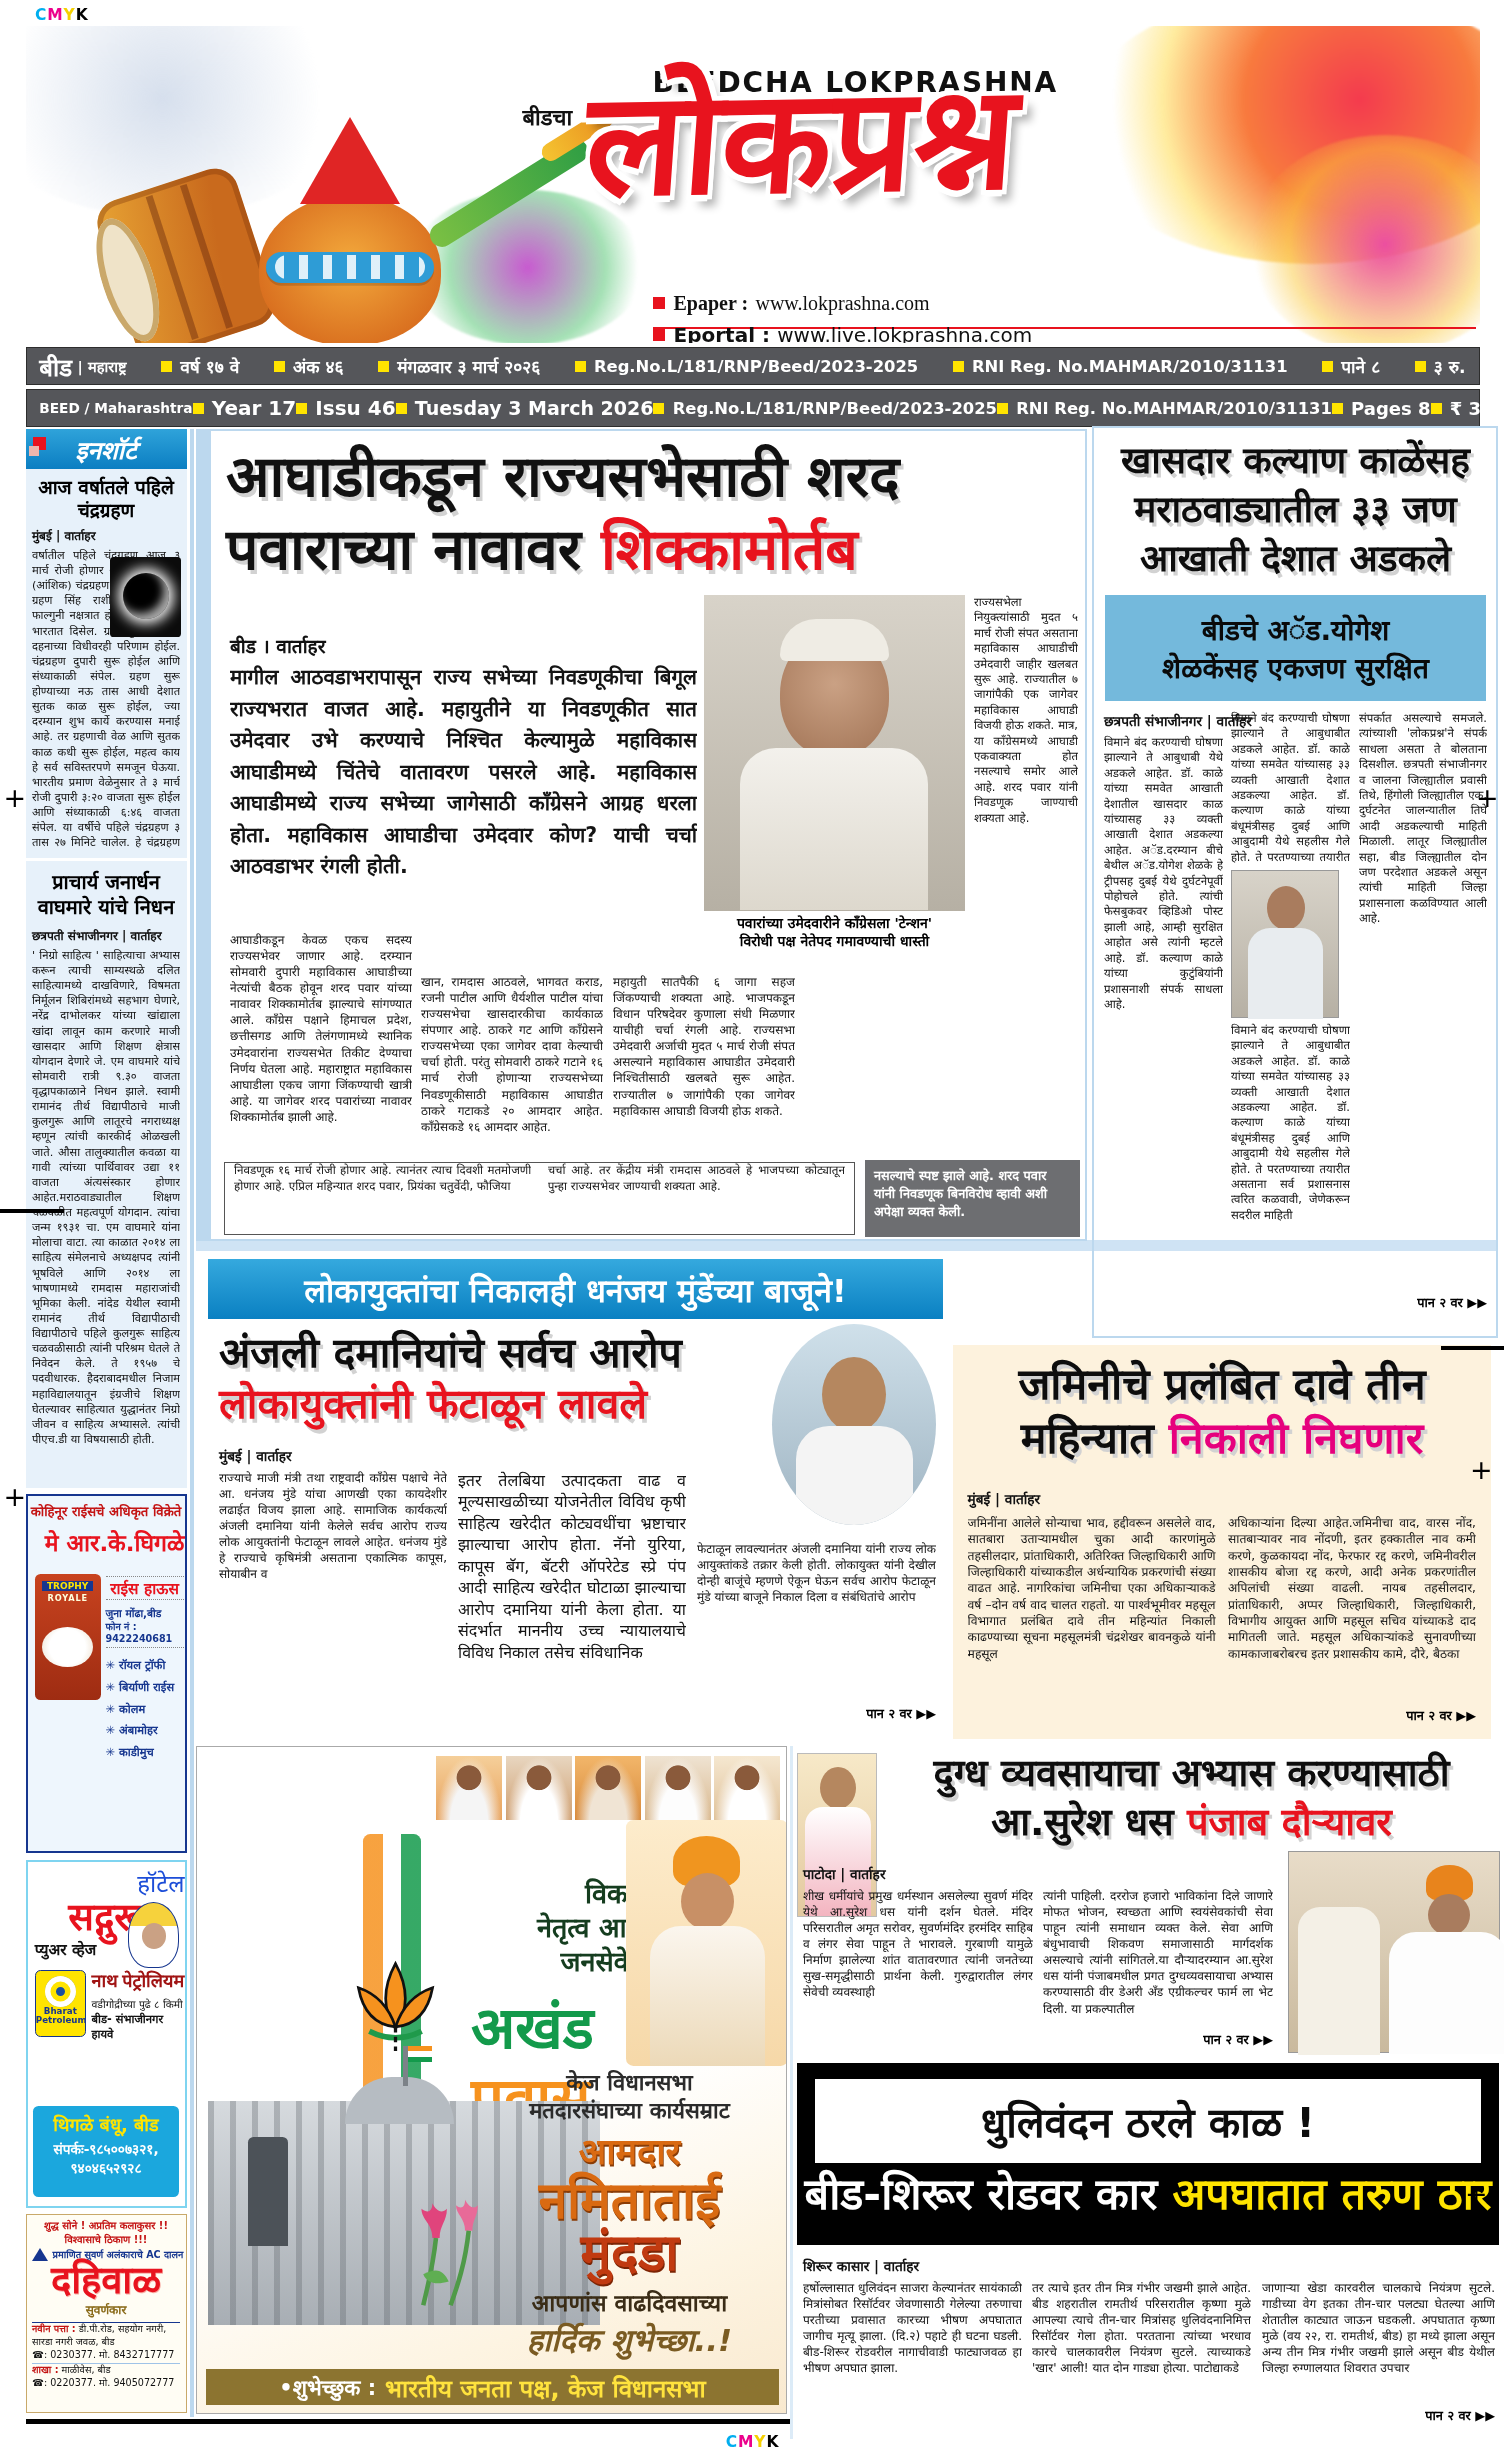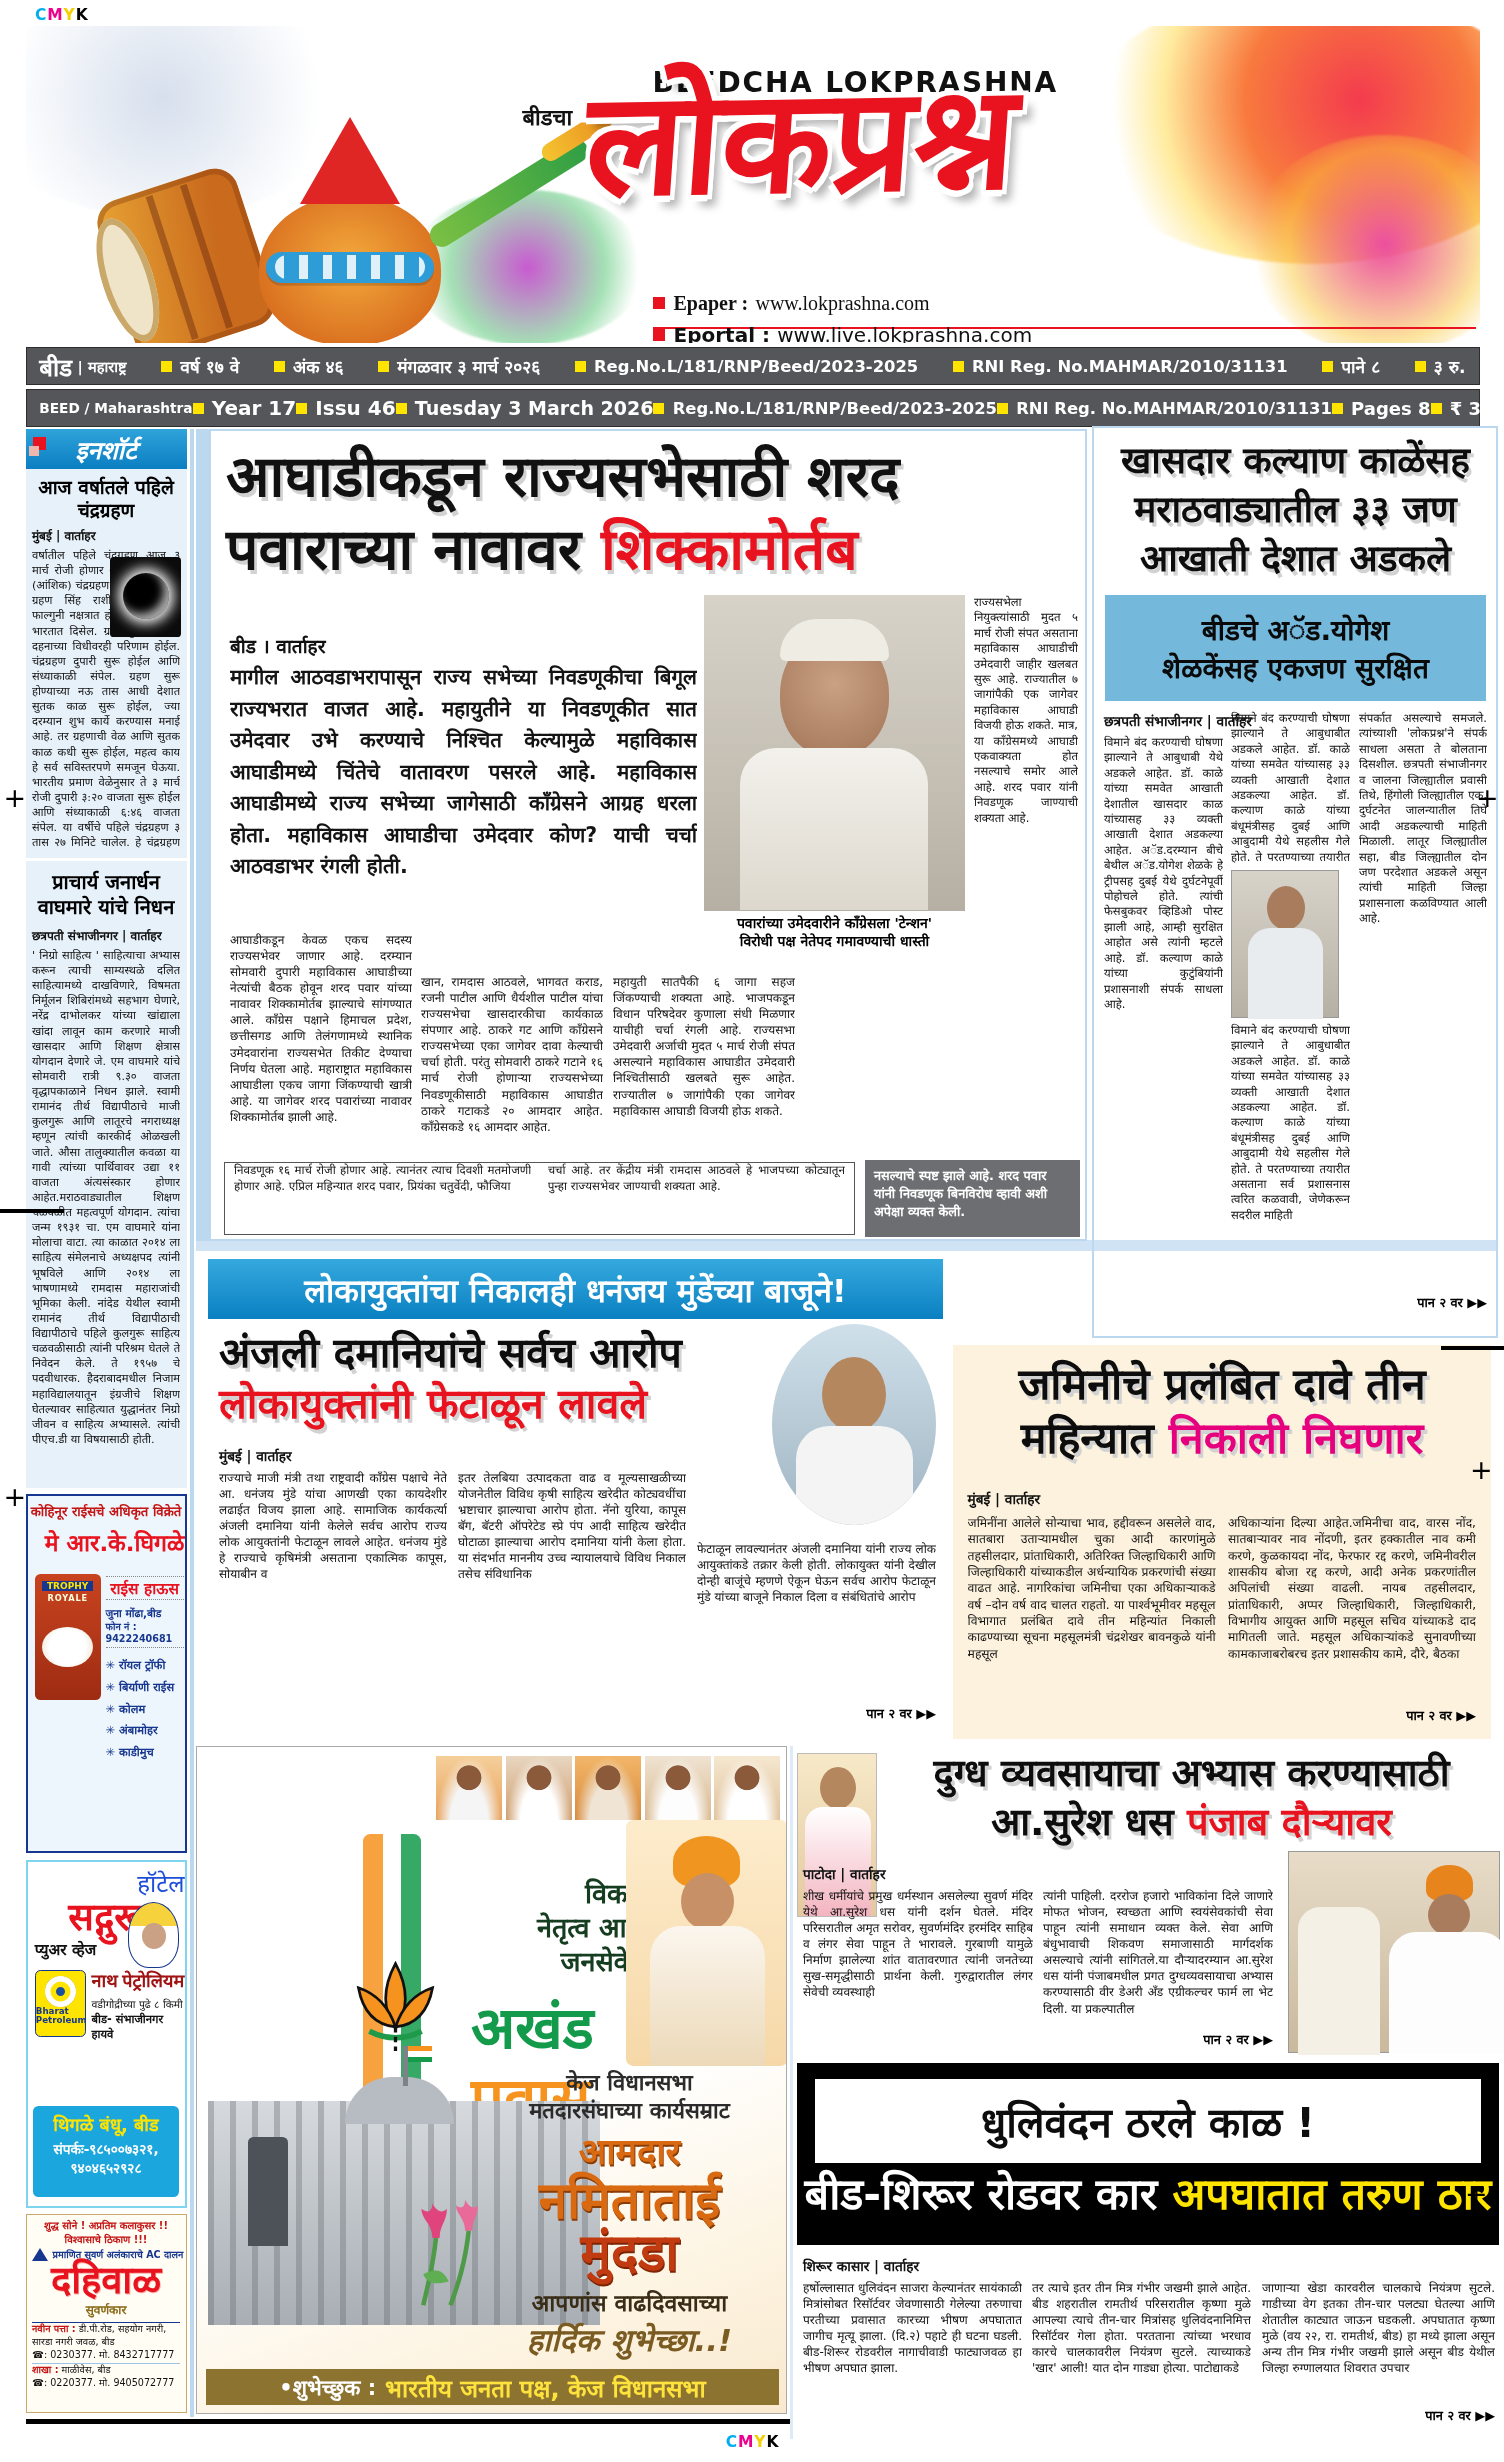--- a/index.html
+++ b/index.html
@@ -216,21 +216,21 @@
   <div class="abs hl-shadow" style="left:219px;top:1328px;width:547px;font-size:41px;font-weight:bold;line-height:1.25;color:#0d0d0d;">
     <div>अंजली दमानियांचे सर्वच आरोप</div>
     <div style="color:#e8131e;">लोकायुक्तांनी फेटाळून लावले</div>
   </div>
   <div class="abs" style="left:772px;top:1324px;width:164px;height:201px;border-radius:50%;background:linear-gradient(180deg,#cfe0ea,#9fb4c2);overflow:hidden;">
     <div class="abs" style="left:50px;top:33px;width:64px;height:75px;border-radius:50%;background:#b5875f;"></div>
     <div class="abs" style="left:24px;top:102px;width:117px;height:100px;border-radius:33px 33px 0 0;background:#f4f4f4;"></div>
   </div>
   <div class="abs byline" style="left:219px;top:1446px;">मुंबई | वार्ताहर</div>
   <div class="abs bt" style="left:219px;top:1470px;width:228px;height:263px;font-size:12px;">राज्याचे माजी मंत्री तथा राष्ट्रवादी काँग्रेस पक्षाचे नेते आ. धनंजय मुंडे यांचा आणखी एका कायदेशीर लढाईत विजय झाला आहे. सामाजिक कार्यकर्त्या अंजली दमानिया यांनी केलेले सर्वच आरोप राज्य लोक आयुक्तांनी फेटाळून लावले आहेत. धनंजय मुंडे हे राज्याचे कृषिमंत्री असताना एकात्मिक कापूस, सोयाबीन व</div>
-  <div class="abs bt" style="left:458px;top:1470px;width:228px;height:263px;font-size:12px;">इतर तेलबिया उत्पादकता वाढ व मूल्यसाखळीच्या योजनेतील विविध कृषी साहित्य खरेदीत कोट्यवधींचा भ्रष्टाचार झाल्याचा आरोप होता. नॅनो युरिया, कापूस बॅग, बॅटरी ऑपरेटेड स्प्रे पंप आदी साहित्य खरेदीत घोटाळा झाल्याचा आरोप दमानिया यांनी केला होता. या संदर्भात माननीय उच्च न्यायालयाचे विविध निकाल तसेच संविधानिक</div>
+  <div class="abs bt" style="left:458px;top:1470px;width:228px;height:263px;font-size:16px;">इतर तेलबिया उत्पादकता वाढ व मूल्यसाखळीच्या योजनेतील विविध कृषी साहित्य खरेदीत कोट्यवधींचा भ्रष्टाचार झाल्याचा आरोप होता. नॅनो युरिया, कापूस बॅग, बॅटरी ऑपरेटेड स्प्रे पंप आदी साहित्य खरेदीत घोटाळा झाल्याचा आरोप दमानिया यांनी केला होता. या संदर्भात माननीय उच्च न्यायालयाचे विविध निकाल तसेच संविधानिक</div>
   <div class="abs bt" style="left:697px;top:1541px;width:239px;height:157px;font-size:12px;">फेटाळून लावल्यानंतर अंजली दमानिया यांनी राज्य लोक आयुक्तांकडे तक्रार केली होती. लोकायुक्त यांनी देखील दोन्ही बाजूंचे म्हणणे ऐकून घेऊन सर्वच आरोप फेटाळून मुंडे यांच्या बाजूने निकाल दिला व संबंधितांचे आरोप</div>
   <div class="abs cont" style="left:697px;top:1704px;width:239px;">पान २ वर ▶▶</div>
 
   <div class="abs" style="left:953px;top:1345px;width:538px;height:394px;background:#fdf2dd;">
     <div class="hl-shadow" style="margin-top:12.8px;text-align:center;font-size:43px;font-weight:bold;line-height:1.25;color:#0d0d0d;">
       <div>जमिनीचे प्रलंबित दावे तीन</div>
       <div><span>महिन्यात</span> <span style="color:#e6007d;">निकाली निघणार</span></div>
     </div>
     <div class="byline" style="position:absolute;left:14.6px;top:144px;">मुंबई | वार्ताहर</div>
     <div class="bt" style="position:absolute;left:14.6px;top:170px;width:248px;height:210px;font-size:12.2px;">जमिनींना आलेले सोन्याचा भाव, हद्दीवरून असलेले वाद, सातबारा उताऱ्यामधील चुका आदी कारणांमुळे तहसीलदार, प्रांताधिकारी, अतिरिक्त जिल्हाधिकारी आणि जिल्हाधिकारी यांच्याकडील अर्धन्यायिक प्रकरणांची संख्या वाढत आहे. नागरिकांचा जमिनीचा एका अधिकाऱ्याकडे वर्ष –दोन वर्ष वाद चालत राहतो. या पार्श्वभूमीवर महसूल विभागात प्रलंबित दावे तीन महिन्यांत निकाली काढण्याच्या सूचना महसूलमंत्री चंद्रशेखर बावनकुळे यांनी महसूल</div>
@@ -294,21 +294,21 @@
     </div>
   </div>
 
   <div class="abs" style="left:25.5px;top:1860px;width:161px;height:348px;border:2.7px solid #7fd4f0;background:#fff;overflow:hidden;">
     <div style="text-align:right;font-size:24px;font-weight:normal;color:#1d4ed8;margin-top:3.6px;">हॉटेल</div>
     <div style="text-align:center;font-size:38px;font-weight:bold;color:#e8131e;line-height:.95;">सद्गुरू</div>
     <div class="abs" style="right:5.5px;top:40px;width:51px;height:66px;border-radius:50% 50% 40% 40%;background:linear-gradient(180deg,#f6d23c 36%,#fff 36%);border:1.8px solid #16368f;">
       <div class="abs" style="left:12.8px;top:20px;width:24px;height:25.5px;border-radius:50%;background:#caa184;"></div>
     </div>
     <div style="font-size:15.5px;font-weight:bold;color:#111;margin:3.6px 0 0 7.3px;">प्युअर व्हेज</div>
-    <div class="abs" style="left:7.3px;top:108px;width:51px;height:67px;background:#ffe400;border:1.8px solid #16368f;border-radius:5.5px;">
+    <div class="abs" style="left:7.3px;top:108px;width:51px;height:67px;background:#ffe400;border:1.8px solid #16368f;border-radius:5.5px;text-align:center;">
       <div style="width:31px;height:31px;border-radius:50%;background:#1a4fa0;margin:4.6px auto 0;box-shadow:inset 0 0 0 5.5px #fff,inset 0 0 0 11px #ffe400;"></div>
       <div style="font-size:8.7px;font-weight:bold;color:#16368f;line-height:1.1;"><span>Bharat</span><br><span>Petroleum</span></div>
     </div>
     <div class="abs" style="left:64px;top:109px;width:95px;">
       <div style="font-size:18px;font-weight:bold;color:#a01313;line-height:1.15;font-family:Liberation Serif, serif;">नाथ पेट्रोलियम</div>
       <div style="font-size:10.5px;color:#111;margin-top:5.5px;">वडीगोद्रीच्या पुढे ८ किमी</div>
       <div style="font-size:11.4px;font-weight:bold;color:#111;">बीड- संभाजीनगर हायवे</div>
     </div>
     <div class="abs" style="left:5.5px;top:244px;width:146px;height:91px;background:#1ba7dd;border-radius:5.5px;text-align:center;padding-top:5.5px;">
       <div style="font-size:18px;font-weight:bold;color:#ffe400;">थिगळे बंधू, बीड</div>

